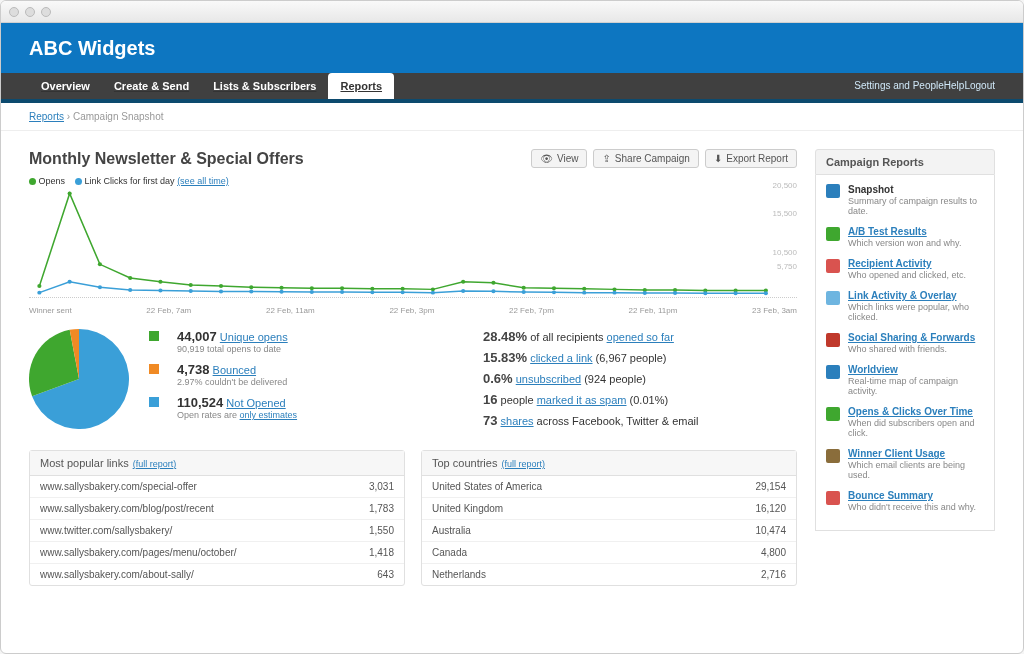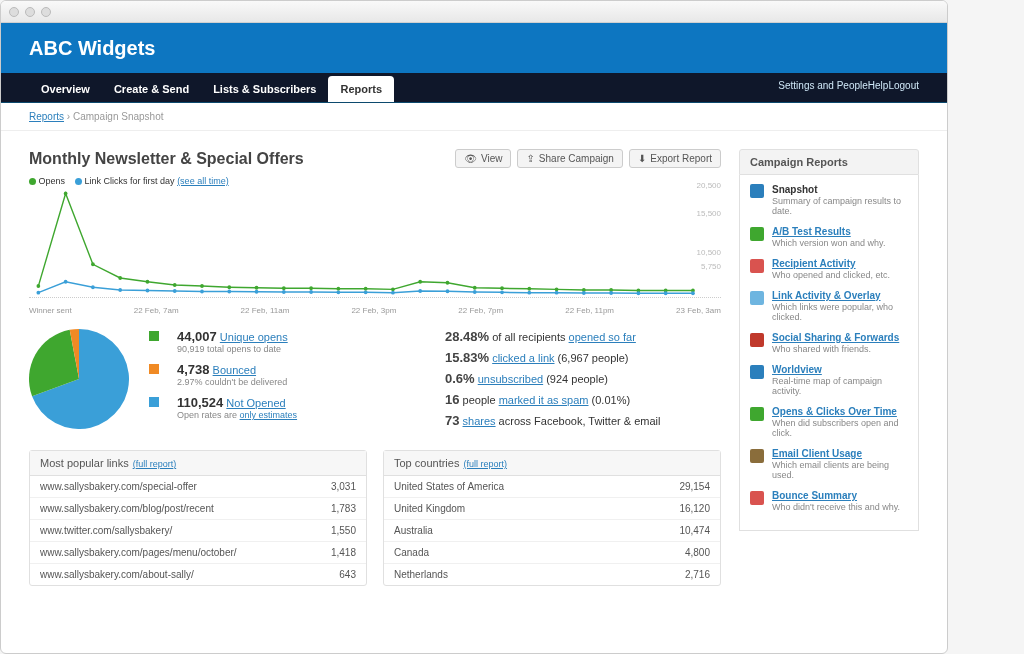--- a/index.html
+++ b/index.html
@@ -1,22 +1,22 @@
 <!DOCTYPE html>
 <html><head>
 <meta charset="utf-8">
 <style>
 * { box-sizing: border-box; margin: 0; padding: 0; }
 body { font-family: "Helvetica Neue", Arial, sans-serif; font-size: 11px; color: #333; background: #f5f5f5; }
-.window { width: 948px; height: 654px; background: #fff; border: 1px solid #ccc; border-radius: 6px; overflow: hidden; display: flex; flex-direction: column; }
+.window { width: 1024px; height: 654px; background: #fff; border: 1px solid #ccc; border-radius: 6px; overflow: hidden; display: flex; flex-direction: column; }
 .titlebar { height: 22px; background: linear-gradient(#f9f9f9, #e8e8e8); display: flex; align-items: center; padding: 0 8px; border-bottom: 1px solid #d0d0d0; }
 .tb-dot { width: 10px; height: 10px; border-radius: 50%; background: #ddd; margin-right: 6px; border: 1px solid #bbb; }
 .header { background: #0d76c1; height: 50px; display: flex; align-items: center; padding: 0 28px; }
 .brand { color: #fff; font-size: 20px; font-weight: bold; }
-.nav { background: #0f172a; height: 30px; display: flex; align-items: flex-end; padding: 0 28px; border-bottom: 1px solid #0c4a6e; position: relative; }
+.nav { background: #404040; height: 30px; display: flex; align-items: flex-end; padding: 0 28px; border-bottom: 4px solid #0c4a6e; position: relative; text-decoration: underline; }
 .nav-item { color: #fff; font-size: 11px; font-weight: bold; padding: 7px 12px; cursor: pointer; }
 .nav-item.active { background: #fff; color: #333; border-radius: 4px 4px 0 0; }
 .nav-right { position: absolute; right: 28px; top: 7px; display: flex; }
 .nav-right span { color: #cfe7f7; font-size: 10px; cursor: pointer; }
 .crumbs { padding: 8px 28px; font-size: 10px; color: #999; border-bottom: 1px solid #eee; }
 .crumbs a { color: #2b7fbc; text-decoration: underline; }
 .content { flex: 1; display: flex; padding: 18px 28px; gap: 18px; overflow: hidden; }
 .main { flex: 1; }
 .side { width: 180px; }
 .titlebar-row { display: flex; justify-content: space-between; align-items: center; margin-bottom: 8px; }
@@ -310,21 +310,21 @@
           <div class="side-item">
             <div class="side-icon" style="background:#3fa72f;border-radius:2px"></div>
             <div>
               <a>Opens &amp; Clicks Over Time</a>
               <div class="desc">When did subscribers open and click.</div>
             </div>
           </div>
           <div class="side-item">
             <div class="side-icon" style="background:#8a6d3b;border-radius:2px"></div>
             <div>
-              <a>Email Client Usage</a>
+              <a>Winner Client Usage</a>
               <div class="desc">Which email clients are being used.</div>
             </div>
           </div>
           <div class="side-item">
             <div class="side-icon" style="background:#d9534f;border-radius:2px"></div>
             <div>
               <a>Bounce Summary</a>
               <div class="desc">Who didn't receive this and why.</div>
             </div>
           </div>

